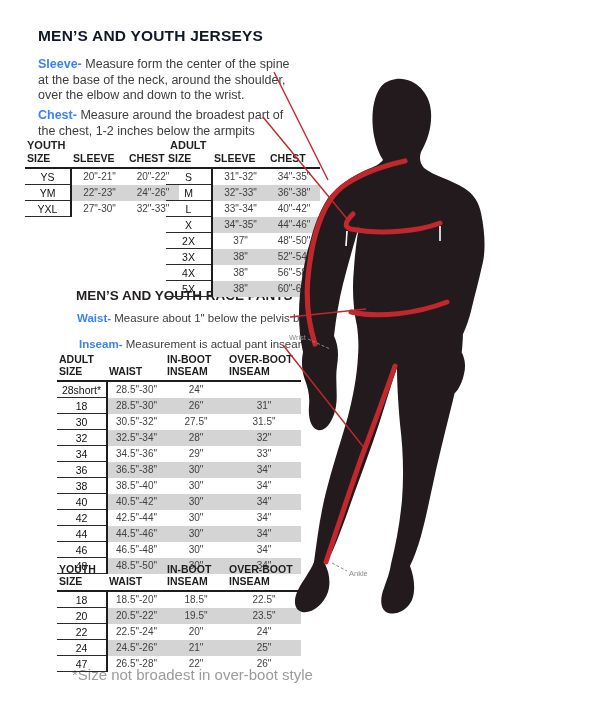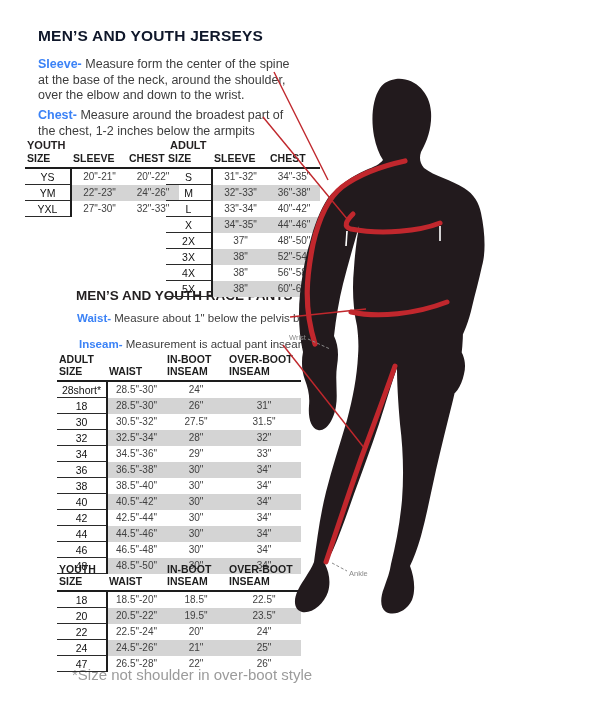--- a/index.html
+++ b/index.html
@@ -293,21 +293,21 @@
       </tr>
       <tr>
         <td>47</td>
         <td>26.5"-28"</td>
         <td>22"</td>
         <td>26"</td>
       </tr>
     </tbody>
 </table>
 
-<div class="abs footnote" style="left:72px;top:666px;">*Size not shoulder in over-boot style</div>
+<div class="abs footnote" style="left:72px;top:666px;">*Size not broadest in over-boot style</div>
 
 <svg id="figure-svg" width="608" height="701" viewBox="0 0 608 701">
 
   <path fill="#221a1d" d="
     M 396,79
     C 414,77 430,92 431,112
     C 432,126 428,140 421,152
     C 419,158 420,163 424,168
     C 434,176 452,180 464,188
     C 474,194 479,203 481,213

